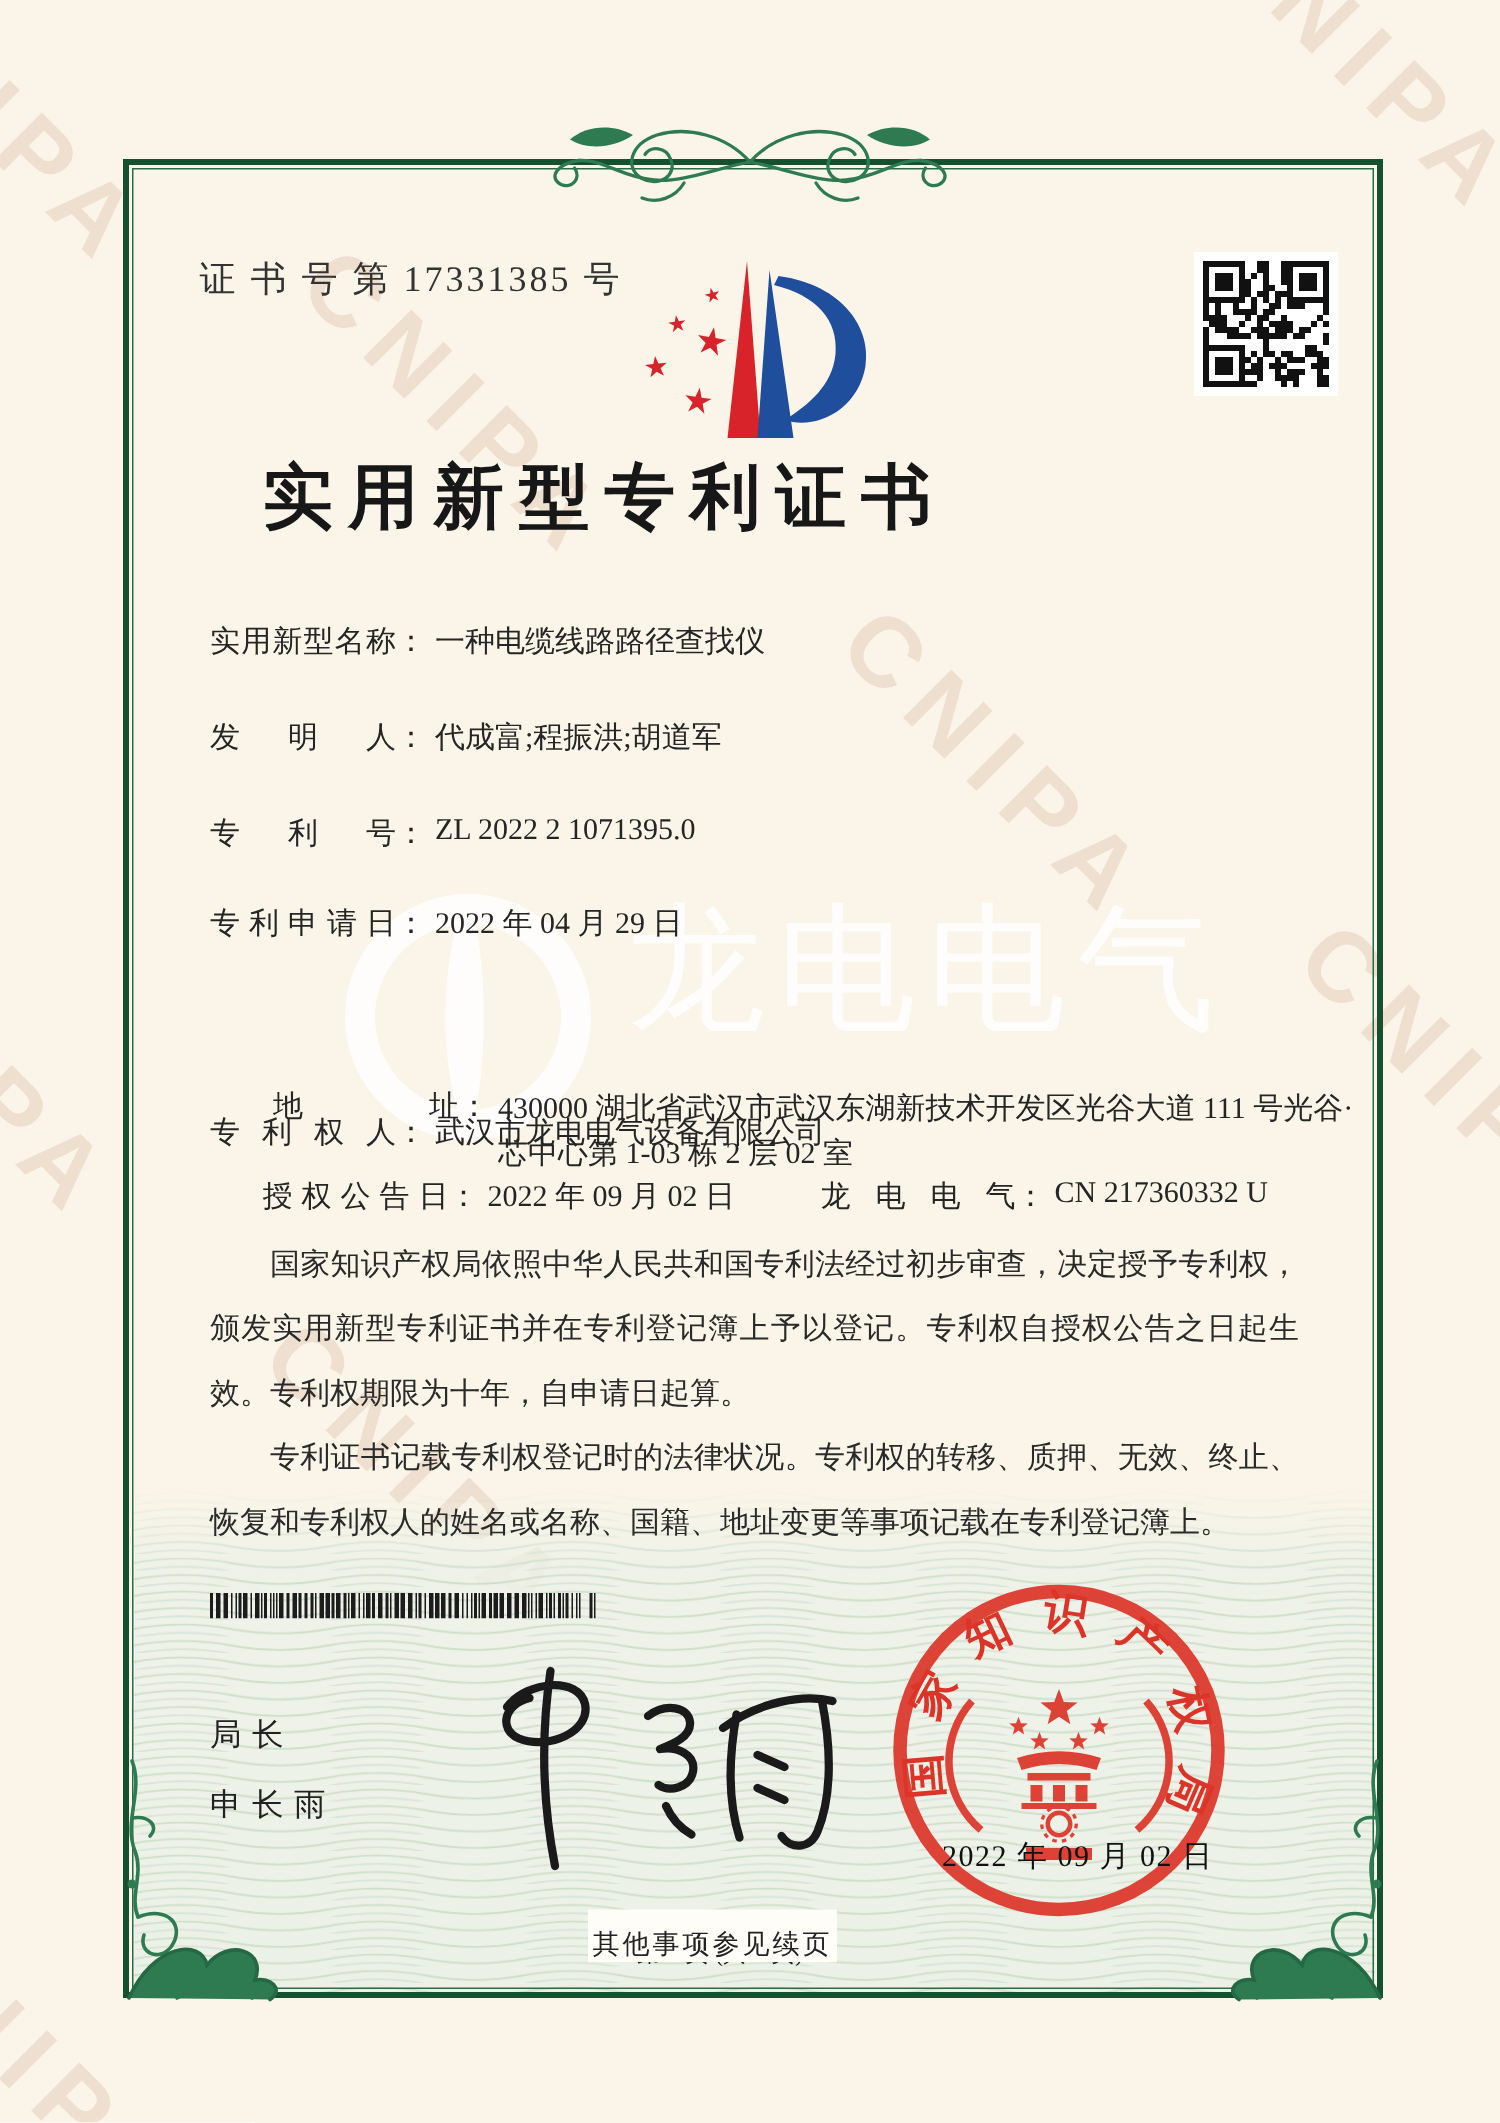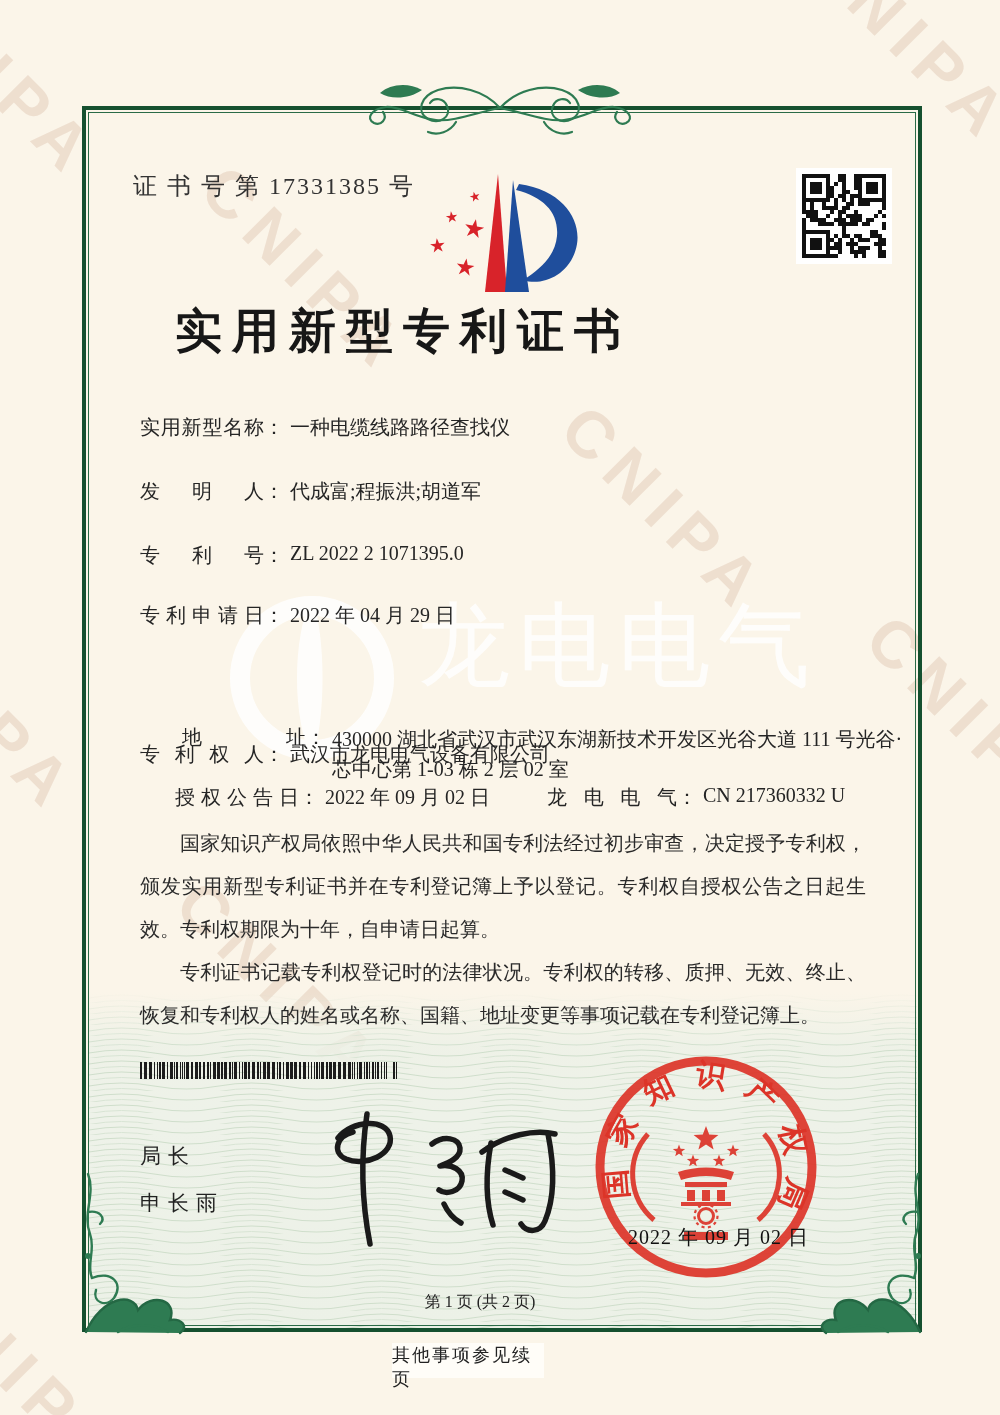--- a/index.html
+++ b/index.html
@@ -63,22 +63,22 @@
   .barcode{position:absolute;left:140px;top:1062px;z-index:5;}
 
   .director{position:absolute;left:140px;z-index:5;font-family:"Liberation Sans","DejaVu Sans",sans-serif;
       font-size:21px;letter-spacing:7px;color:#222;}
   .sig{position:absolute;left:282px;top:1092px;z-index:5;}
 
   .seal{position:absolute;left:581px;top:1042px;z-index:5;}
   .sealdate{position:absolute;left:628px;top:1224px;font-size:20px;letter-spacing:1px;color:#111;z-index:6;white-space:nowrap;}
 
   .pageno{position:absolute;left:330px;top:1292px;width:300px;text-align:center;font-size:16px;color:#222;z-index:5;}
-  .contstrip{position:absolute;left:392px;top:1343px;width:152px;height:35px;background:#fffdf8;z-index:5;
-      display:flex;align-items:flex-start;justify-content:center;}
+  .contstrip{position:absolute;left:392px;top:1273px;width:166px;height:35px;background:#fffdf8;z-index:5;
+      display:flex;align-items:flex-end;justify-content:center;}
   .contstrip span{font-size:18px;letter-spacing:2px;color:#222;}
 </style>
 </head>
 <body>
 
 <div class="page">
 
   <div class="wm" style="left:-70px;top:-45px;">CNIPA</div>
   <div class="wm" style="left:845px;top:-80px;">CNIPA</div>
   <div class="wm" style="left:240px;top:150px;">CNIPA</div>

